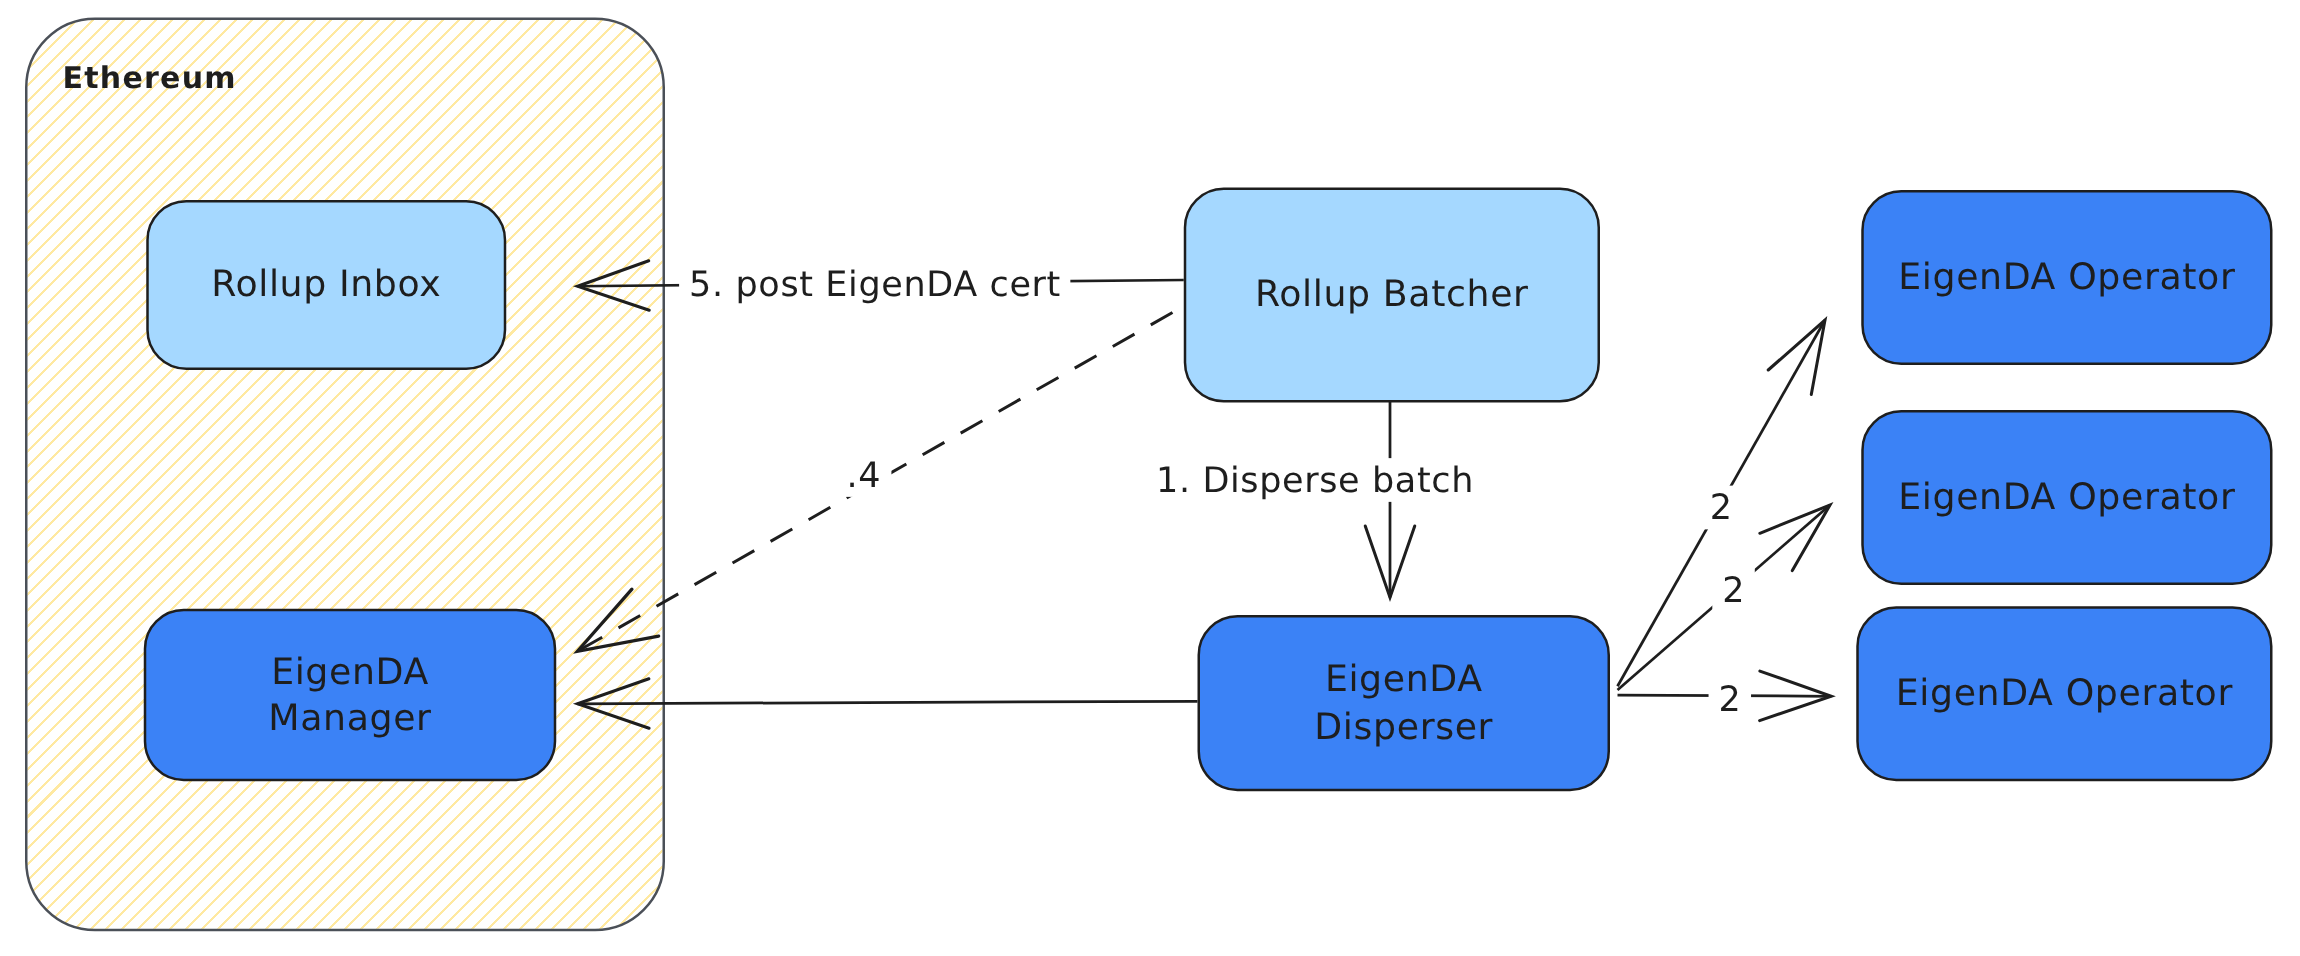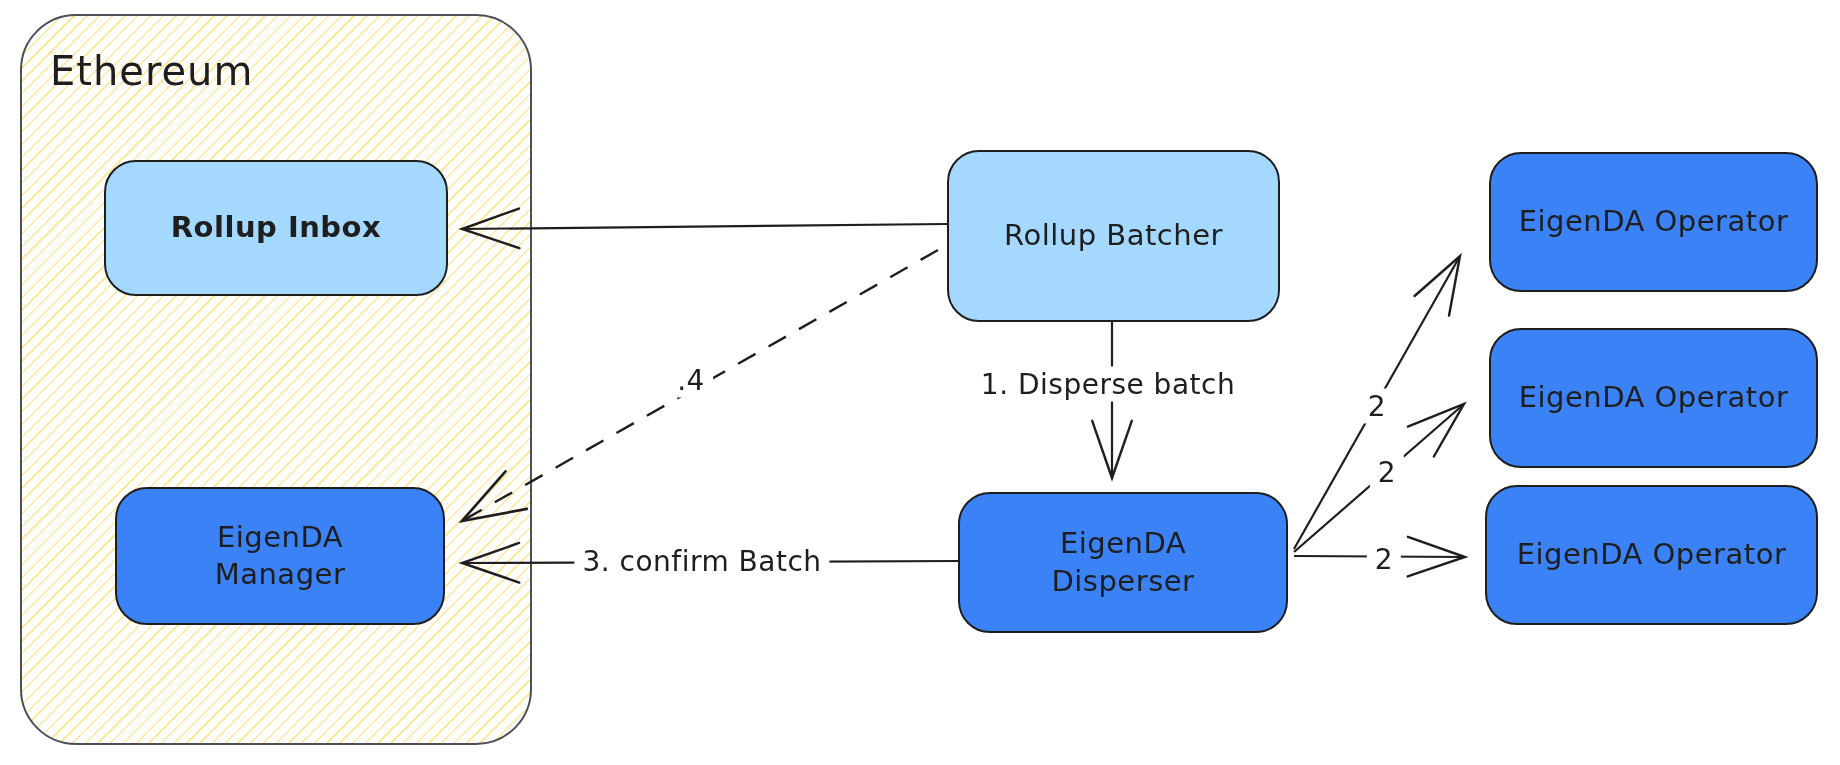--- a/index.html
+++ b/index.html
@@ -9,46 +9,46 @@
   }
   .stage{position:absolute;inset:0;}
   
   .eth-container{
     position:absolute;left:20px;top:14px;width:512px;height:731px;
     border:2.5px solid #4b5058;border-radius:56px;box-sizing:border-box;
     background-color:#ffffff;
     background-image:repeating-linear-gradient(135deg,#ffe9a1 0px,#ffe9a1 1.7px,rgba(255,255,255,0) 1.7px,rgba(255,255,255,0) 9px);
   }
   .eth-label{
-    position:absolute;left:50px;top:48px;font-size:40px;font-weight:400;letter-spacing:1px;
+    position:absolute;left:50px;top:48px;font-size:24px;font-weight:700;letter-spacing:1px;
   }
   
   .node{
     position:absolute;box-sizing:border-box;border:2.5px solid #1e1e1e;border-radius:32px;
     display:flex;align-items:center;justify-content:center;text-align:center;
     font-size:29px;line-height:1.28;white-space:pre-line;letter-spacing:0.5px;z-index:3;
   }
   .blue{background:#a5d8ff;}
   .green{background:#3b82f6;}
-  .n-inbox{left:104px;top:160px;width:344px;height:136px;font-weight:bold;}
+  .n-inbox{left:117px;top:160px;width:288px;height:136px;}
   .n-manager{left:115px;top:487px;width:330px;height:138px;}
   .n-batcher{left:947px;top:150px;width:333px;height:172px;}
   .n-disperser{left:958px;top:492px;width:330px;height:141px;}
   .n-op1{left:1489px;top:152px;width:329px;height:140px;}
   .n-op2{left:1489px;top:328px;width:329px;height:140px;}
   .n-op3{left:1485px;top:485px;width:333px;height:140px;}
   
   svg.edges{position:absolute;left:0;top:0;z-index:2;}
   .edge-label{
     position:absolute;transform:translate(-50%,-50%);background:#ffffff;
     padding:1px 8px;font-size:28px;letter-spacing:0.5px;white-space:nowrap;z-index:4;
   }
   .el-5{left:700px;top:227px;}
   .el-4{left:691px;top:380px;}
-  .el-1{left:1108px;top:384px;}
+  .el-1{left:1052px;top:384px;}
   .el-3{left:702px;top:561px;}
   .el-2a{left:1377px;top:406px;}
   .el-2b{left:1387px;top:472px;}
   .el-2c{left:1384px;top:559px;}
 </style>
 </head>
 <body>
 
 <div class="stage">
 
@@ -63,23 +63,23 @@
     </defs>
     <path d="M947,224 L462,229" stroke="#1e1e1e" stroke-width="2.2" fill="none" marker-end="url(#vhead)"></path>
     <path d="M938,250 L462,521" stroke="#1e1e1e" stroke-width="2.4" fill="none" stroke-dasharray="20 15" marker-end="url(#vhead)"></path>
     <path d="M1112,300 L1112,478" stroke="#1e1e1e" stroke-width="2.2" fill="none" marker-end="url(#vhead)"></path>
     <path d="M958,561 L462,563" stroke="#1e1e1e" stroke-width="2.2" fill="none" marker-end="url(#vhead)"></path>
     <path d="M1294,549 L1460,256" stroke="#1e1e1e" stroke-width="2.2" fill="none" marker-end="url(#vhead)"></path>
     <path d="M1294,552 L1464,404" stroke="#1e1e1e" stroke-width="2.2" fill="none" marker-end="url(#vhead)"></path>
     <path d="M1294,556 L1465,557" stroke="#1e1e1e" stroke-width="2.2" fill="none" marker-end="url(#vhead)"></path>
   </svg>
 
+  <div class="edge-label el-5">5. post EigenDA cert</div>
   <div class="edge-label el-4">.4</div>
   <div class="edge-label el-1">1. Disperse batch</div>
-  <div class="edge-label el-3">3. confirm Batch</div>
   <div class="edge-label el-2a">2</div>
   <div class="edge-label el-2b">2</div>
   <div class="edge-label el-2c">2</div>
 
   <div class="node blue n-inbox">Rollup Inbox</div>
   <div class="node green n-manager">EigenDA
 Manager</div>
   <div class="node blue n-batcher">Rollup Batcher</div>
   <div class="node green n-disperser">EigenDA
 Disperser</div>

